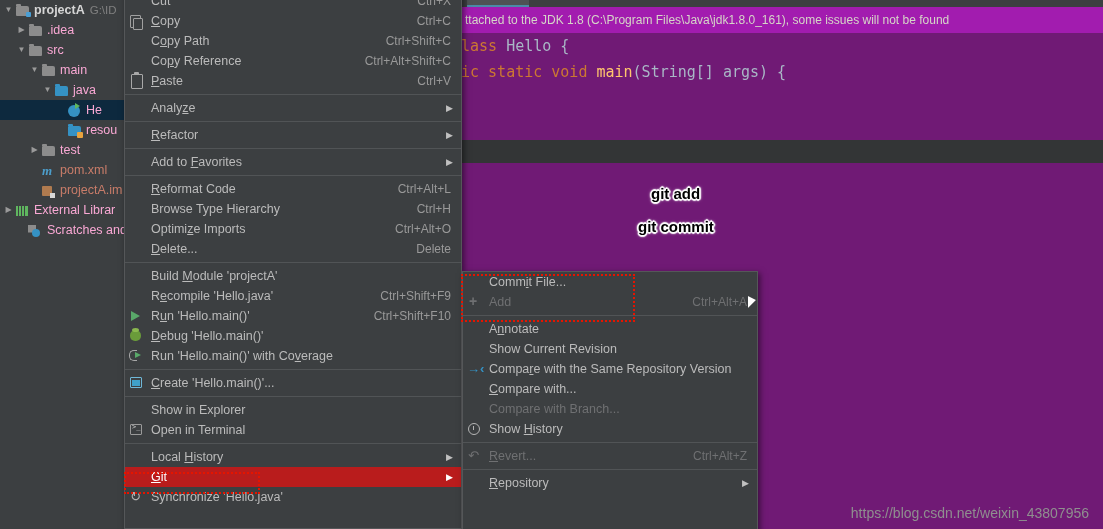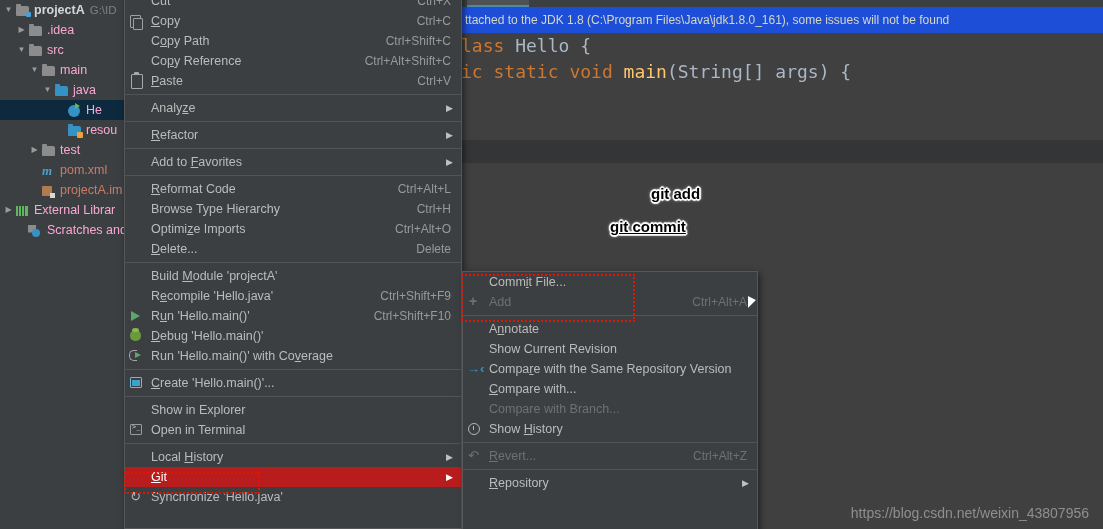--- a/index.html
+++ b/index.html
@@ -93,48 +93,48 @@
     position:absolute;left:455px;top:0;right:0;bottom:0;background:#2b2b2b;
   }
   .tabstrip{
     position:absolute;left:0;top:0;right:0;height:7px;background:#3c3f41;
   }
   .tab-active{
     position:absolute;left:12px;top:0;width:62px;height:7px;background:#4e5254;
     border-bottom:2px solid #4a8ba8;box-sizing:border-box;
   }
   .notice{
-    position:absolute;left:0;top:7px;right:0;height:26px;background:#1d4ed8;
+    position:absolute;left:0;top:7px;right:0;height:26px;background:#a21caf;
     color:#d6d6c8;font-size:12px;display:flex;align-items:center;
     padding-left:10px;white-space:nowrap;overflow:hidden;
   }
   .code{
-    position:absolute;left:0;top:33px;right:0;bottom:0;background:#404040;
-    font-family:"DejaVu Sans Mono","Liberation Mono",monospace;font-size:18px;
+    position:absolute;left:0;top:33px;right:0;bottom:0;background:#701a75;
+    font-family:"DejaVu Sans Mono","Liberation Mono",monospace;font-size:15px;
     line-height:26px;padding-left:6px;white-space:pre;
   }
   .k{color:#cc7832;}
   .pl{color:#a9b7c6;}
   .fn{color:#ffc66d;}
 
   .lowerpanel{
     position:absolute;left:455px;top:140px;right:0;height:23px;background:#333536;
   }
 
   
   .annot{
     position:absolute;font-weight:bold;font-size:15px;color:#000;
     text-shadow:
       -1.6px 0 1px #fff, 1.6px 0 1px #fff, 0 -1.6px 1px #fff, 0 1.6px 1px #fff,
       -1.2px -1.2px 1px #fff, 1.2px -1.2px 1px #fff, -1.2px 1.2px 1px #fff, 1.2px 1.2px 1px #fff,
       0 0 3px #fff, 0 0 4px #fff;
     white-space:nowrap;
   }
   #annot-git-add{left:651px;top:185px;}
-  #annot-git-commit{left:610px;top:218px;text-decoration:underline;}
+  #annot-git-commit{left:638px;top:218px;}
 
   .watermark{
     position:absolute;right:14px;bottom:8px;color:#8f8f8f;font-size:14px;
     font-family:"Liberation Sans",sans-serif;white-space:nowrap;
   }
 
   
   .menu{
     position:absolute;background:#3c3f41;
     border:1px solid #555759;box-shadow:2px 2px 6px rgba(0,0,0,.5);

